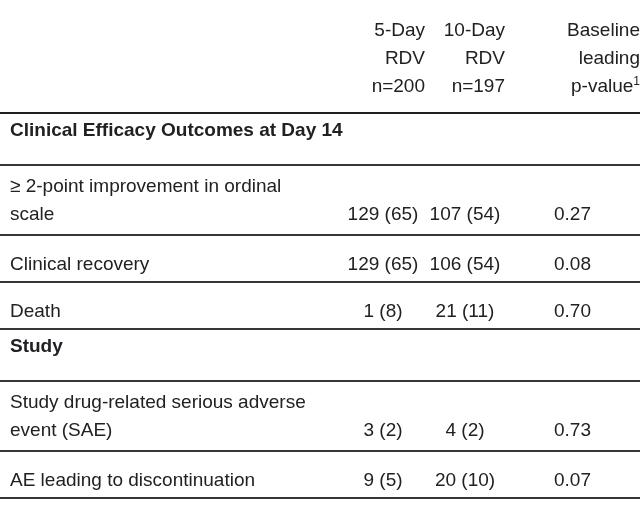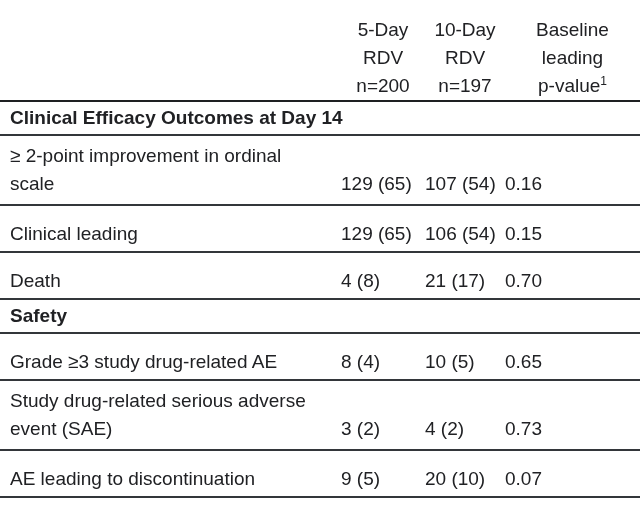--- a/index.html
+++ b/index.html
@@ -21,50 +21,50 @@
     font-size: 19px;
     color: #202124;
   }
   col.c-label { width: 341px; }
   col.c-v1    { width: 84px; }
   col.c-v2    { width: 80px; }
   col.c-p     { width: 135px; }
 
   thead th {
     font-weight: normal;
-    text-align: center;
+    text-align: right;
     vertical-align: bottom;
-    padding: 16px 0 0 0;
+    padding: 16px 0 12px 0;
     line-height: 28px;
     border-bottom: 2px solid #1e2022;
   }
   thead th .hline { line-height: 28px; }
 
   tr.section-row th {
     text-align: left;
     font-weight: bold;
-    padding: 4px 0 4px 10px;
+    padding: 4px 0 22px 10px;
     line-height: 24px;
     border-bottom: 2px solid #33363a;
   }
   tr.data-row td {
     border-bottom: 2px solid #33363a;
   }
   tr.data-row td.label {
     text-align: left;
     padding: 14px 0 4px 10px;
     line-height: 27px;
   }
   tr.data-row.two-line td.label {
     padding-top: 6px;
     padding-bottom: 6px;
     line-height: 28px;
   }
   tr.data-row td.val {
-    text-align: left;
+    text-align: center;
     vertical-align: bottom;
     padding: 3px 0 4px 0;
     line-height: 27px;
   }
   tr.data-row.two-line td.val {
     padding-bottom: 6px;
     line-height: 28px;
   }
   sup {
     font-size: 12px;
@@ -107,48 +107,40 @@
         <tr class="section-row">
           <th colspan="4">Clinical Efficacy Outcomes at Day 14</th>
         </tr>
         <tr class="data-row two-line">
           <td class="label">
             <div>≥ 2-point improvement in ordinal</div>
             <div>scale</div>
           </td>
           <td class="val">129 (65)</td>
           <td class="val">107 (54)</td>
-          <td class="val">0.16</td>
+          <td class="val">0.27</td>
         </tr>
         <tr class="data-row">
           <td class="label">
-            <div>Clinical leading</div>
+            <div>Clinical recovery</div>
           </td>
           <td class="val">129 (65)</td>
           <td class="val">106 (54)</td>
-          <td class="val">0.15</td>
+          <td class="val">0.08</td>
         </tr>
         <tr class="data-row">
           <td class="label">
             <div>Death</div>
           </td>
-          <td class="val">4 (8)</td>
-          <td class="val">21 (17)</td>
+          <td class="val">1 (8)</td>
+          <td class="val">21 (11)</td>
           <td class="val">0.70</td>
         </tr>
         <tr class="section-row">
-          <th colspan="4">Safety</th>
-        </tr>
-        <tr class="data-row">
-          <td class="label">
-            <div>Grade ≥3 study drug-related AE</div>
-          </td>
-          <td class="val">8 (4)</td>
-          <td class="val">10 (5)</td>
-          <td class="val">0.65</td>
+          <th colspan="4">Study</th>
         </tr>
         <tr class="data-row two-line">
           <td class="label">
             <div>Study drug-related serious adverse</div>
             <div>event (SAE)</div>
           </td>
           <td class="val">3 (2)</td>
           <td class="val">4 (2)</td>
           <td class="val">0.73</td>
         </tr>

